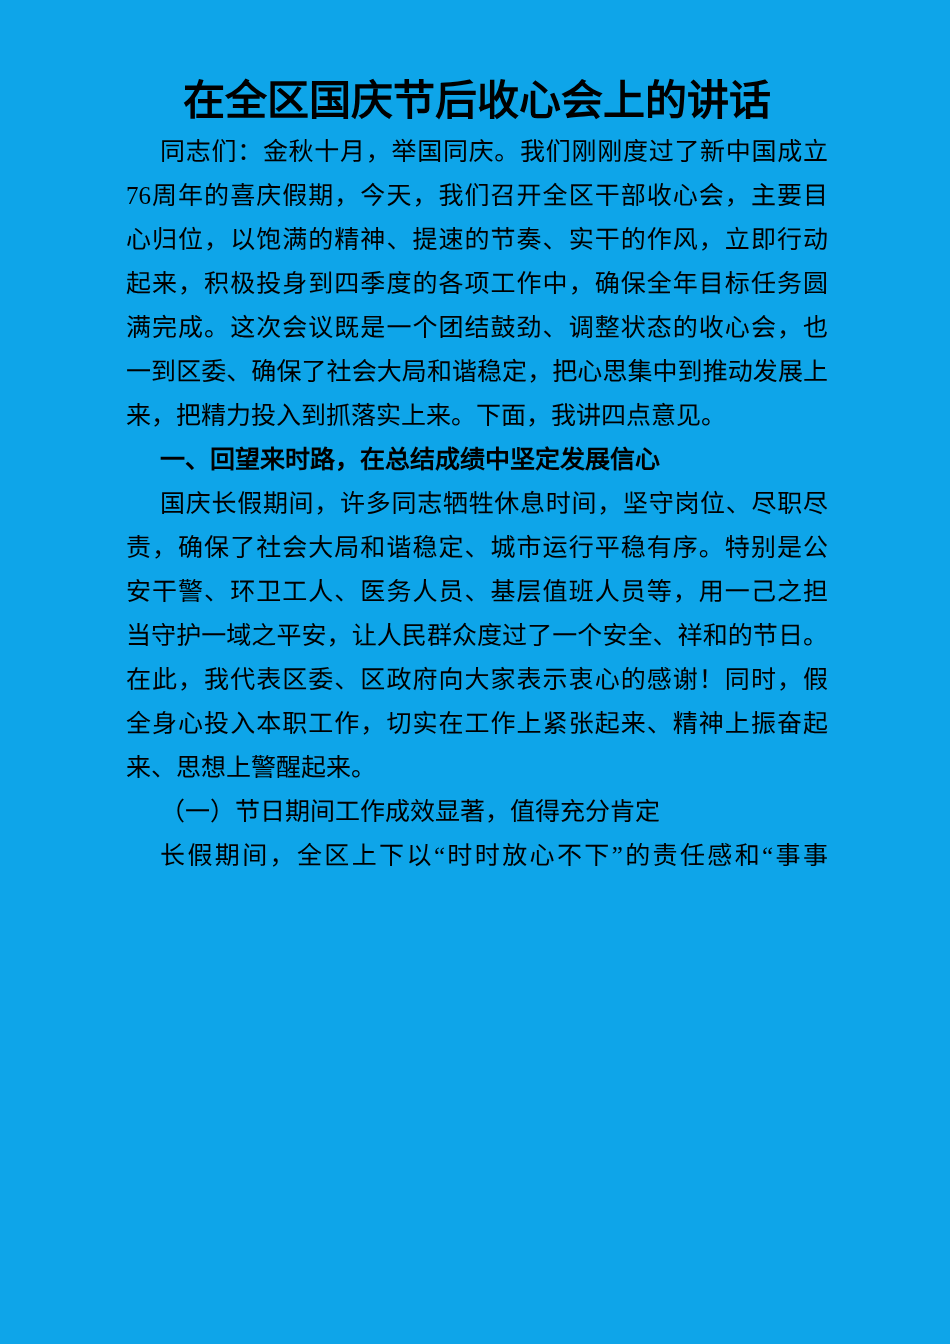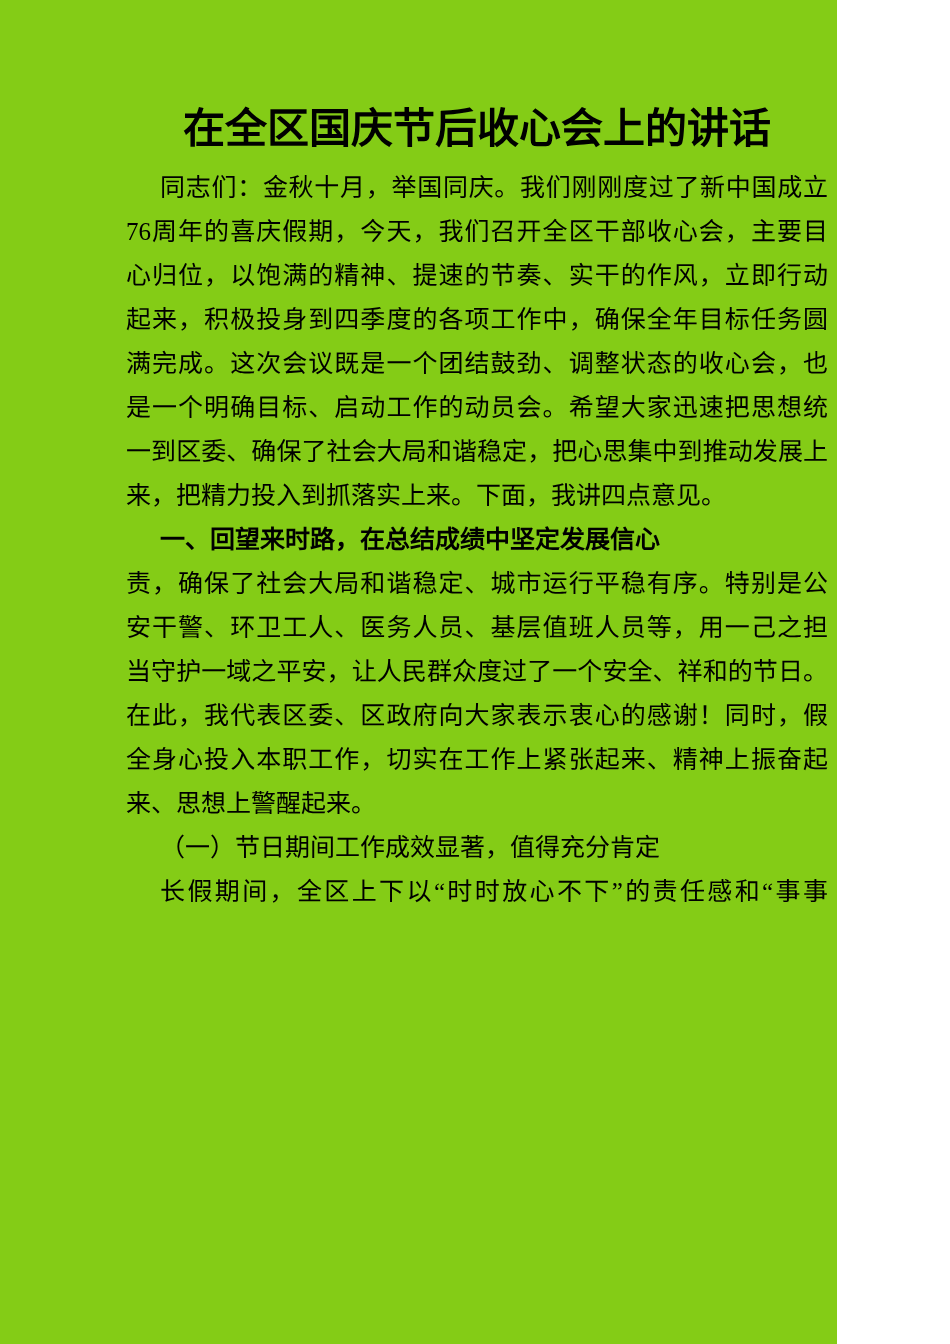--- a/index.html
+++ b/index.html
@@ -2,41 +2,40 @@
 <html lang="zh-CN"><head>
 <meta charset="utf-8">
 <style>
   html, body {
     margin: 0;
     padding: 0;
     background: #ffffff;
   }
   .page {
     position: relative;
-    width: 837px;
+    width: 950px;
     height: 1344px;
-    background: #84cc16;
+    background: #0ea5e9;
     box-sizing: border-box;
-    padding: 100px 122px 0 126px;
+    padding: 72px 122px 0 126px;
     overflow: hidden;
     color: #000000;
   }
   .doc-title {
     margin: 0;
     width: 702px;
     font-family: "Liberation Serif", "DejaVu Serif", serif;
     font-weight: 700;
     font-size: 42px;
     line-height: 58px;
     text-align: center;
     color: #000000;
     white-space: nowrap;
   }
   .doc-body {
-    margin-top: 8px;
     width: 702px;
   }
   .line {
     font-family: "Liberation Serif", "DejaVu Serif", serif;
     font-size: 25px;
     line-height: 44px;
     height: 44px;
     color: #000000;
     text-align: justify;
     text-align-last: justify;
@@ -66,26 +65,26 @@
 
   <h1 class="doc-title">在全区国庆节后收心会上的讲话</h1>
 
   <div class="doc-body">
 
     <div class="line first">同志们：金秋十月，举国同庆。我们刚刚度过了新中国成立</div>
     <div class="line">76周年的喜庆假期，今天，我们召开全区干部收心会，主要目</div>
     <div class="line">心归位，以饱满的精神、提速的节奏、实干的作风，立即行动</div>
     <div class="line">起来，积极投身到四季度的各项工作中，确保全年目标任务圆</div>
     <div class="line">满完成。这次会议既是一个团结鼓劲、调整状态的收心会，也</div>
-    <div class="line">是一个明确目标、启动工作的动员会。希望大家迅速把思想统</div>
     <div class="line">一到区委、确保了社会大局和谐稳定，把心思集中到推动发展上</div>
     <div class="line para-end">来，把精力投入到抓落实上来。下面，我讲四点意见。</div>
 
     <div class="line h1">一、回望来时路，在总结成绩中坚定发展信心</div>
 
+    <div class="line first">国庆长假期间，许多同志牺牲休息时间，坚守岗位、尽职尽</div>
     <div class="line">责，确保了社会大局和谐稳定、城市运行平稳有序。特别是公</div>
     <div class="line">安干警、环卫工人、医务人员、基层值班人员等，用一己之担</div>
     <div class="line">当守护一域之平安，让人民群众度过了一个安全、祥和的节日。</div>
     <div class="line">在此，我代表区委、区政府向大家表示衷心的感谢！同时，假</div>
     <div class="line">全身心投入本职工作，切实在工作上紧张起来、精神上振奋起</div>
     <div class="line para-end">来、思想上警醒起来。</div>
 
     <div class="line h2">（一）节日期间工作成效显著，值得充分肯定</div>
 
     <div class="line first">长假期间，全区上下以“时时放心不下”的责任感和“事事</div>

